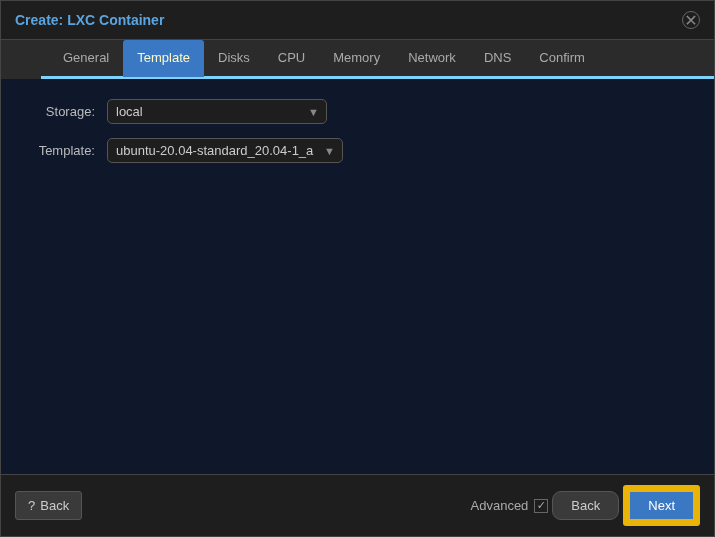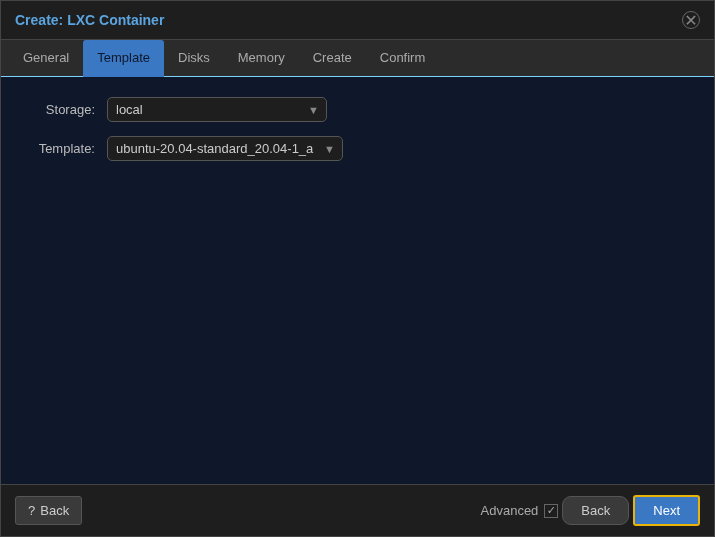--- a/index.html
+++ b/index.html
@@ -53,35 +53,36 @@
       justify-content: center;
       font-size: 16px;
       border-radius: 50%;
       border: 1.5px solid #666;
     }
 
     .tab-bar {
       background: #2b2b2b;
       display: flex;
       align-items: center;
-      border-bottom: 1px solid #7dd3fc;
+      border-bottom: 3px solid #7dd3fc;
       padding: 0 8px;
+      margin-left: 40px;
     }
 
     .tab {
       padding: 10px 14px;
       cursor: pointer;
       color: #aaa;
       font-size: 13px;
       border-bottom: 2px solid transparent;
       margin-bottom: -1px;
     }
 
     .tab.active {
-      color: #0f172a;
+      color: #fef9c3;
       background: #3a78c4;
       border-radius: 3px 3px 0 0;
     }
 
     .content {
       flex: 1;
       padding: 20px 16px;
       background: #0f172a;
     }
 
@@ -187,21 +188,21 @@
       border: 1px solid #555;
       color: #ccc;
       padding: 6px 18px;
       border-radius: 9px;
       cursor: pointer;
       font-size: 13px;
     }
 
     .btn-next {
       background: #3a78c4;
-      border: 2px solid #eab308;
+      border: 7px solid #eab308;
       color: #fff;
       padding: 6px 18px;
       border-radius: 3px;
       cursor: pointer;
       font-size: 13px;
     }
   </style>
 </head>
 <body>
 
@@ -209,22 +210,24 @@
 
   <div class="dialog-header">
     <span class="dialog-title">Create: LXC Container</span>
     <div class="close-btn">✕</div>
   </div>
 
   <div class="tab-bar">
     <div class="tab">General</div>
     <div class="tab active">Template</div>
     <div class="tab">Disks</div>
+    <div class="tab">CPU</div>
     <div class="tab">Memory</div>
-    <div class="tab">Create</div>
+    <div class="tab">Network</div>
+    <div class="tab">DNS</div>
     <div class="tab">Confirm</div>
   </div>
 
   <div class="content">
 
     <div class="form-row">
       <div class="form-label">Storage:</div>
       <div class="form-control">
         <select>
           <option>local</option>

